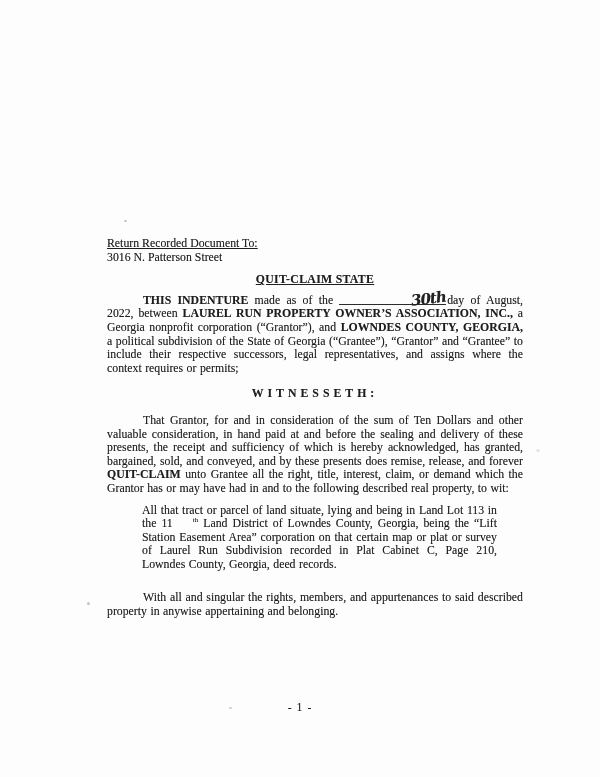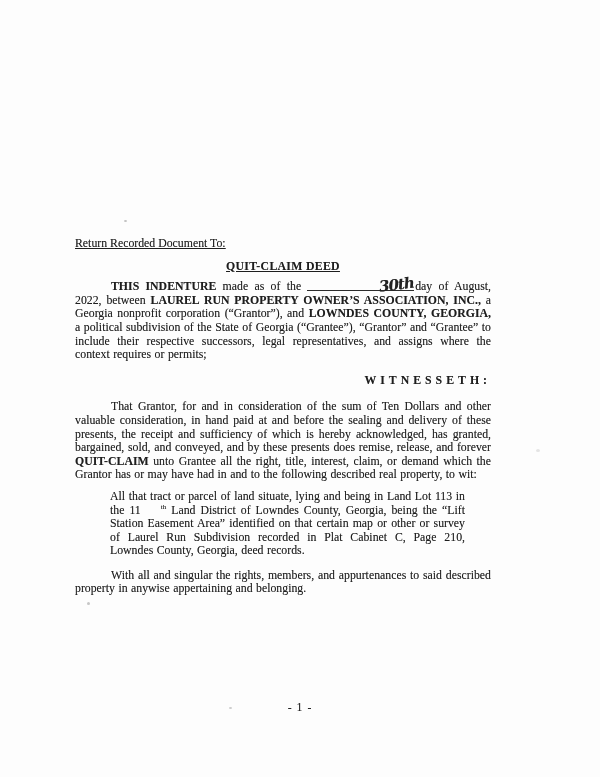--- a/index.html
+++ b/index.html
@@ -11,21 +11,21 @@
     position: relative;
     width: 600px;
     height: 777px;
     background: #fdfdfd;
     font-family: "Liberation Serif", serif;
     color: #1e1e1e;
     overflow: hidden;
   }
   .content {
     position: absolute;
-    left: 75px;
+    left: 107px;
     top: 237px;
     width: 416px;
     font-size: 11.8px;
     line-height: 13.6px;
     text-shadow: 0 0 0.6px rgba(45,45,45,0.45);
   }
   .return-block div { white-space: nowrap; }
   .u { text-decoration: underline; }
   .doc-title {
     margin-top: 9px;
@@ -38,29 +38,29 @@
   .para {
     margin: 0;
     text-align: justify;
     word-spacing: 0.5px;
   }
   .indent { text-indent: 36px; }
   .p-indenture { margin-top: 7px; }
   .witnesseth {
     margin-top: 12px;
     margin-bottom: 13px;
-    text-align: right;
+    text-align: center;
     font-weight: bold;
     letter-spacing: 4px;
   }
   .bq {
     margin: 8px 26px 0 35px;
     text-align: justify;
   }
-  .p-appurt { margin-top: 11px; }
+  .p-appurt { margin-top: 20px; }
   b { font-weight: bold; }
   sup {
     font-size: 7px;
     line-height: 0;
     vertical-align: super;
     margin-left: 20px;
   }
   .blank-line {
     display: inline-block;
     min-width: 30px;
@@ -107,32 +107,33 @@
 
   <span class="speck s1"></span>
   <span class="speck s2"></span>
   <span class="speck s3"></span>
   <span class="speck s4"></span>
 
   <div class="content">
 
     <div class="return-block">
       <div class="u">Return Recorded Document To:</div>
+      <div>3016 N. Patterson Street</div>
     </div>
 
-    <div class="doc-title">QUIT-CLAIM DEED</div>
+    <div class="doc-title">QUIT-CLAIM STATE</div>
 
 
     <p class="para indent p-indenture"><b>THIS INDENTURE</b><span> made as of the </span><span class="blank-line"><span class="hand-text">30th</span></span><span>day of August, 2022, between </span><b>LAUREL RUN PROPERTY OWNER’S ASSOCIATION, INC.,</b><span> a Georgia nonprofit corporation (“Grantor”), and </span><b>LOWNDES COUNTY, GEORGIA,</b><span> a political subdivision of the State of Georgia (“Grantee”), “Grantor” and “Grantee” to include their respective successors, legal representatives, and assigns where the context requires or permits;</span></p>
 
     <div class="witnesseth">WITNESSETH:</div>
 
     <p class="para indent"><span>That Grantor, for and in consideration of the sum of Ten Dollars and other valuable consideration, in hand paid at and before the sealing and delivery of these presents, the receipt and sufficiency of which is hereby acknowledged, has granted, bargained, sold, and conveyed, and by these presents does remise, release, and forever </span><b>QUIT-CLAIM</b><span> unto Grantee all the right, title, interest, claim, or demand which the Grantor has or may have had in and to the following described real property, to wit:</span></p>
 
-    <p class="para bq"><span>All that tract or parcel of land situate, lying and being in Land Lot 113 in the 11</span><sup>th</sup><span> Land District of Lowndes County, Georgia, being the “Lift Station Easement Area” identified on that certain map or other or survey of Laurel Run Subdivision recorded in Plat Cabinet C, Page 210, Lowndes County, Georgia, deed records.</span></p>
+    <p class="para bq"><span>All that tract or parcel of land situate, lying and being in Land Lot 113 in the 11</span><sup>th</sup><span> Land District of Lowndes County, Georgia, being the “Lift Station Easement Area” corporation on that certain map or plat or survey of Laurel Run Subdivision recorded in Plat Cabinet C, Page 210, Lowndes County, Georgia, deed records.</span></p>
 
     <p class="para indent p-appurt">With all and singular the rights, members, and appurtenances to said described property in anywise appertaining and belonging.</p>
 
   </div>
 
   <div class="page-number">- 1 -</div>
 
 </div>
 
 </body></html>

